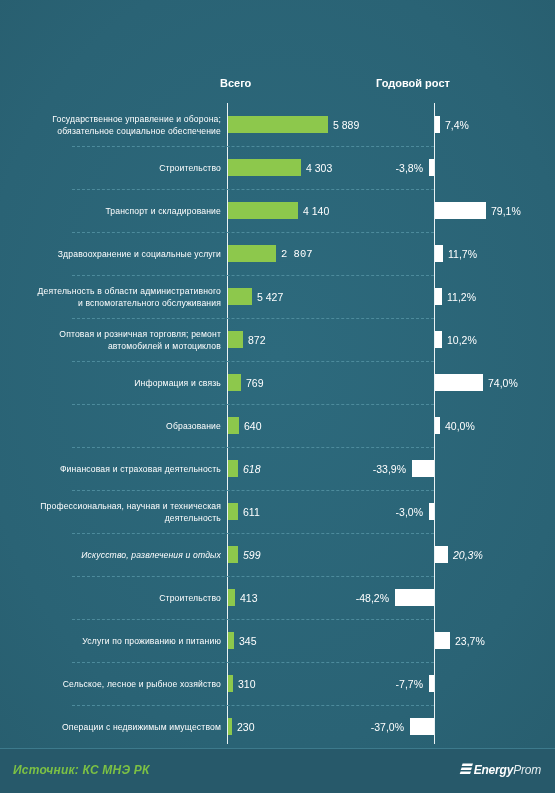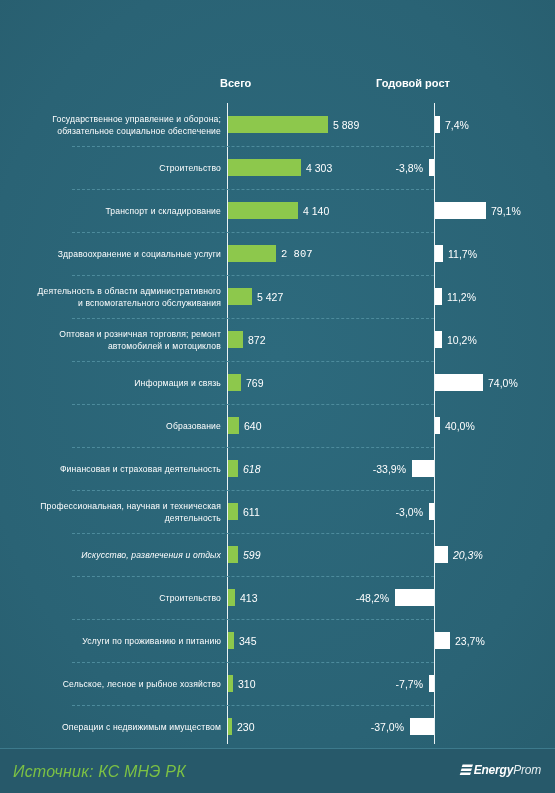--- a/index.html
+++ b/index.html
@@ -154,33 +154,33 @@
     bottom: 0;
     width: 555px;
     height: 45px;
     background: #27596a;
     border-top: 1px solid #3d7a8c;
   }
   #source-text {
     position: absolute;
     left: 13px;
     top: 14px;
-    font-size: 16px;
+    font-size: 12px;
     font-style: italic;
-    font-weight: normal;
+    font-weight: bold;
     color: #7cc144;
     letter-spacing: 0.2px;
     white-space: nowrap;
   }
   #logo {
     position: absolute;
     right: 14px;
     top: 14px;
     display: flex;
-    align-items: flex-end;
+    align-items: flex-start;
   }
   #logo-mark { display: block; }
   #logo-text {
     font-size: 12px;
     font-style: italic;
     font-weight: bold;
     color: #ffffff;
     white-space: nowrap;
     letter-spacing: -0.2px;
   }

